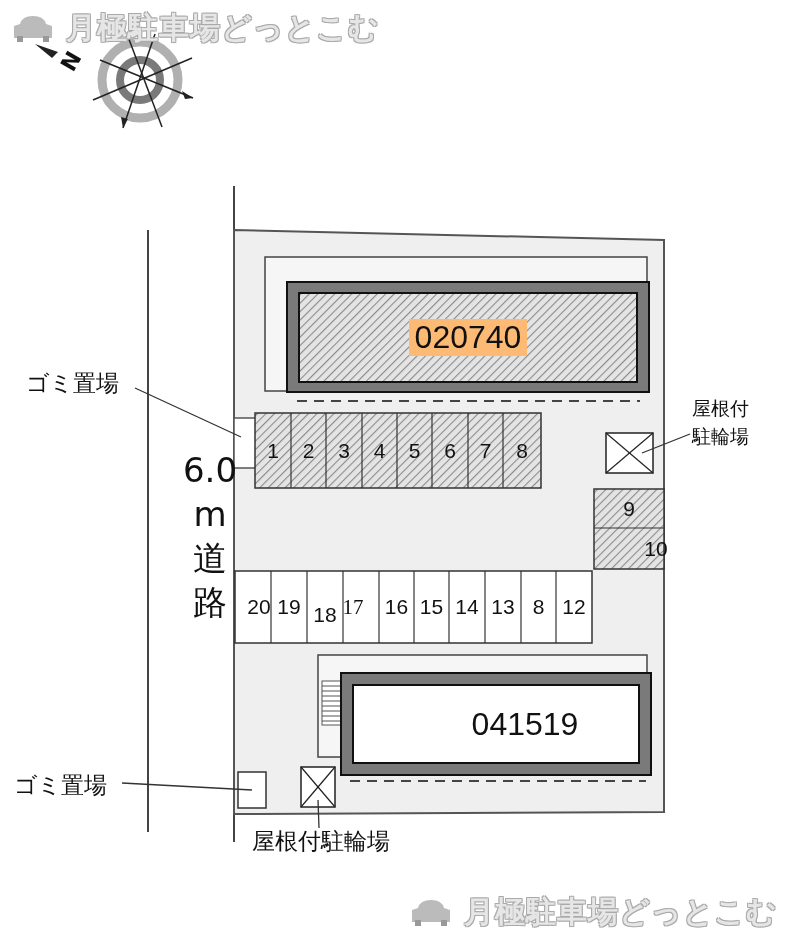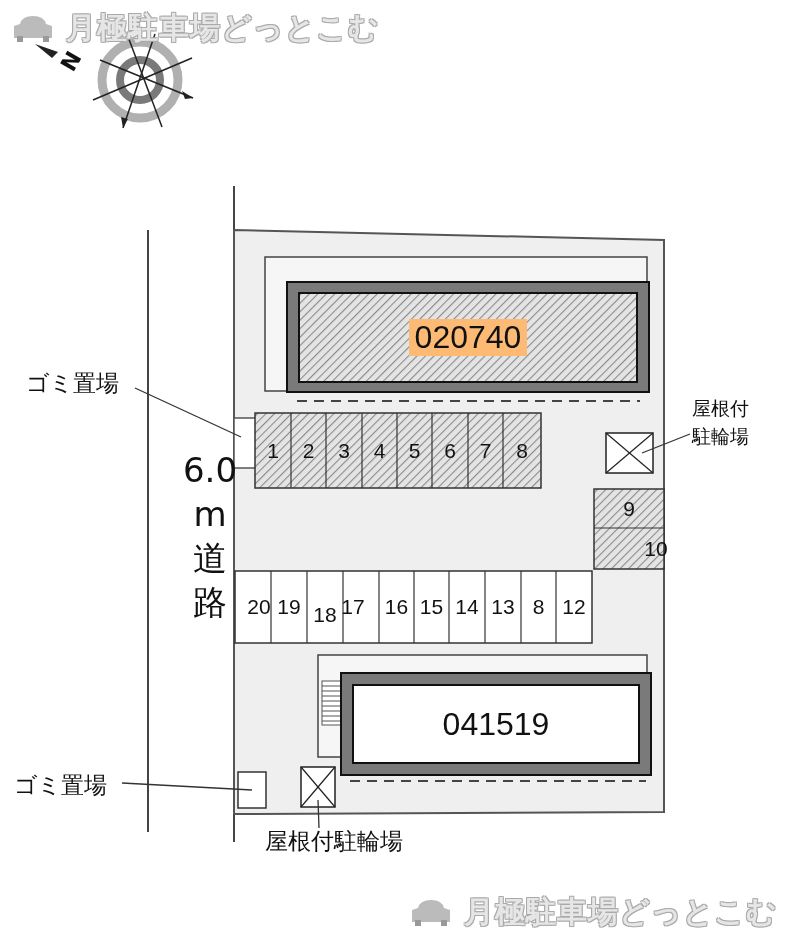--- a/index.html
+++ b/index.html
@@ -130,46 +130,46 @@
 <div class="road">
   <div>6.0</div>
   <div>m</div>
   <div>道</div>
   <div>路</div>
 </div>
 
 <div class="bldg" style="left:299px;top:293px;width:338px;height:89px;">
     <span>020740</span>
   </div>
-<div class="bldg" style="left:353px;top:685px;width:286px;height:78px;">
+<div class="bldg" style="left:353px;top:685px;width:286px;height:78px;padding-left:29px;">
     <span style="background:none">041519</span>
   </div>
 
 <div class="slot" style="left:255px;top:413px;width:36px;height:75px;">1</div>
 <div class="slot" style="left:291px;top:413px;width:35px;height:75px;">2</div>
 <div class="slot" style="left:326px;top:413px;width:36px;height:75px;">3</div>
 <div class="slot" style="left:362px;top:413px;width:35px;height:75px;">4</div>
 <div class="slot" style="left:397px;top:413px;width:35px;height:75px;">5</div>
 <div class="slot" style="left:432px;top:413px;width:36px;height:75px;">6</div>
 <div class="slot" style="left:468px;top:413px;width:35px;height:75px;">7</div>
 <div class="slot" style="left:503px;top:413px;width:38px;height:75px;">8</div>
 
 <div class="slot" style="left:594px;top:489px;width:70px;height:39px;">9</div>
 <div class="slot" style="left:594px;top:528px;width:70px;height:41px;margin-left:27px;">10</div>
 
 <div class="slot" style="left:235px;top:571px;width:48px;height:72px;">20</div>
 <div class="slot" style="left:271px;top:571px;width:36px;height:72px;">19</div>
 <div class="slot" style="left:307px;top:571px;width:36px;height:88px;">18</div>
-<div class="slot" style="left:343px;top:571px;width:20px;height:72px;">17</div>
+<div class="slot" style="left:343px;top:571px;width:20px;height:72px;font-family:Liberation Serif, serif;">17</div>
 <div class="slot" style="left:379px;top:571px;width:35px;height:72px;">16</div>
 <div class="slot" style="left:414px;top:571px;width:35px;height:72px;">15</div>
 <div class="slot" style="left:449px;top:571px;width:36px;height:72px;">14</div>
 <div class="slot" style="left:485px;top:571px;width:36px;height:72px;">13</div>
 <div class="slot" style="left:521px;top:571px;width:35px;height:72px;">8</div>
 <div class="slot" style="left:556px;top:571px;width:36px;height:72px;">12</div>
 
 <div class="lbl" style="left:26px;top:368px;font-size:23px;">ゴミ置場</div>
 <div class="lbl" style="left:14px;top:770px;font-size:23px;">ゴミ置場</div>
 <div class="lbl" style="left:692px;top:394px;font-size:19px;line-height:28px;">
   <div>屋根付</div>
   <div>駐輪場</div>
 </div>
-<div class="lbl" style="left:265px;top:826px;font-size:23px;">屋根付駐輪場</div>
+<div class="lbl" style="left:252px;top:826px;font-size:23px;">屋根付駐輪場</div>
 
 </body></html>

